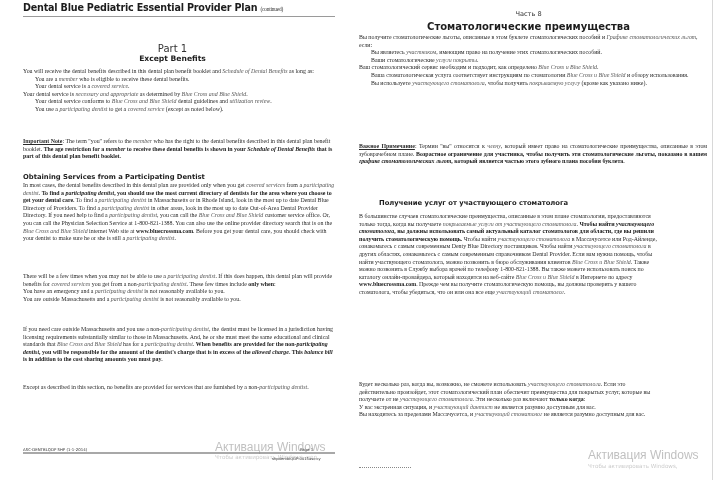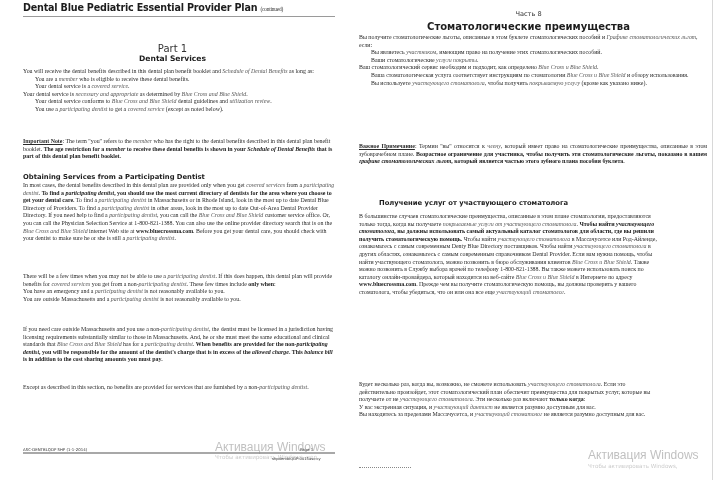--- a/index.html
+++ b/index.html
@@ -47,21 +47,21 @@
 <body>
 
 <div id="left-page" class="page">
   <div class="doc-header">
     <span>Dental Blue Pediatric Essential Provider Plan</span>
     <span class="cont">(continued)</span>
   </div>
   <div class="header-rule"></div>
 
   <div class="part-label" style="top:43px">Part 1</div>
-  <div class="section-title" style="top:54px">Dental Services</div>
+  <div class="section-title" style="top:54px">Except Benefits</div>
 
   <div class="block" style="left:23px; top:68px; width:312px;">
     <p><span>You will receive the dental benefits described in this dental plan benefit booklet and </span><span class="it">Schedule of Dental Benefits</span><span> as long as:</span></p>
     <p class="indent"><span>You are a </span><span class="it">member</span><span> who is eligible to receive these dental benefits.</span></p>
     <p class="indent"><span>Your dental service is a </span><span class="it">covered service</span><span>.</span></p>
     <p><span>Your dental service is </span><span class="it">necessary and appropriate</span><span> as determined by </span><span class="it">Blue Cross and Blue Shield</span><span>.</span></p>
     <p class="indent"><span>Your dental service conforms to </span><span class="it">Blue Cross and Blue Shield</span><span> dental guidelines and </span><span class="it">utilization review</span><span>.</span></p>
     <p class="indent"><span>You use a </span><span class="it">participating dentist</span><span> to get a </span><span class="it">covered service</span><span> (except as noted below).</span></p>
   </div>
 

